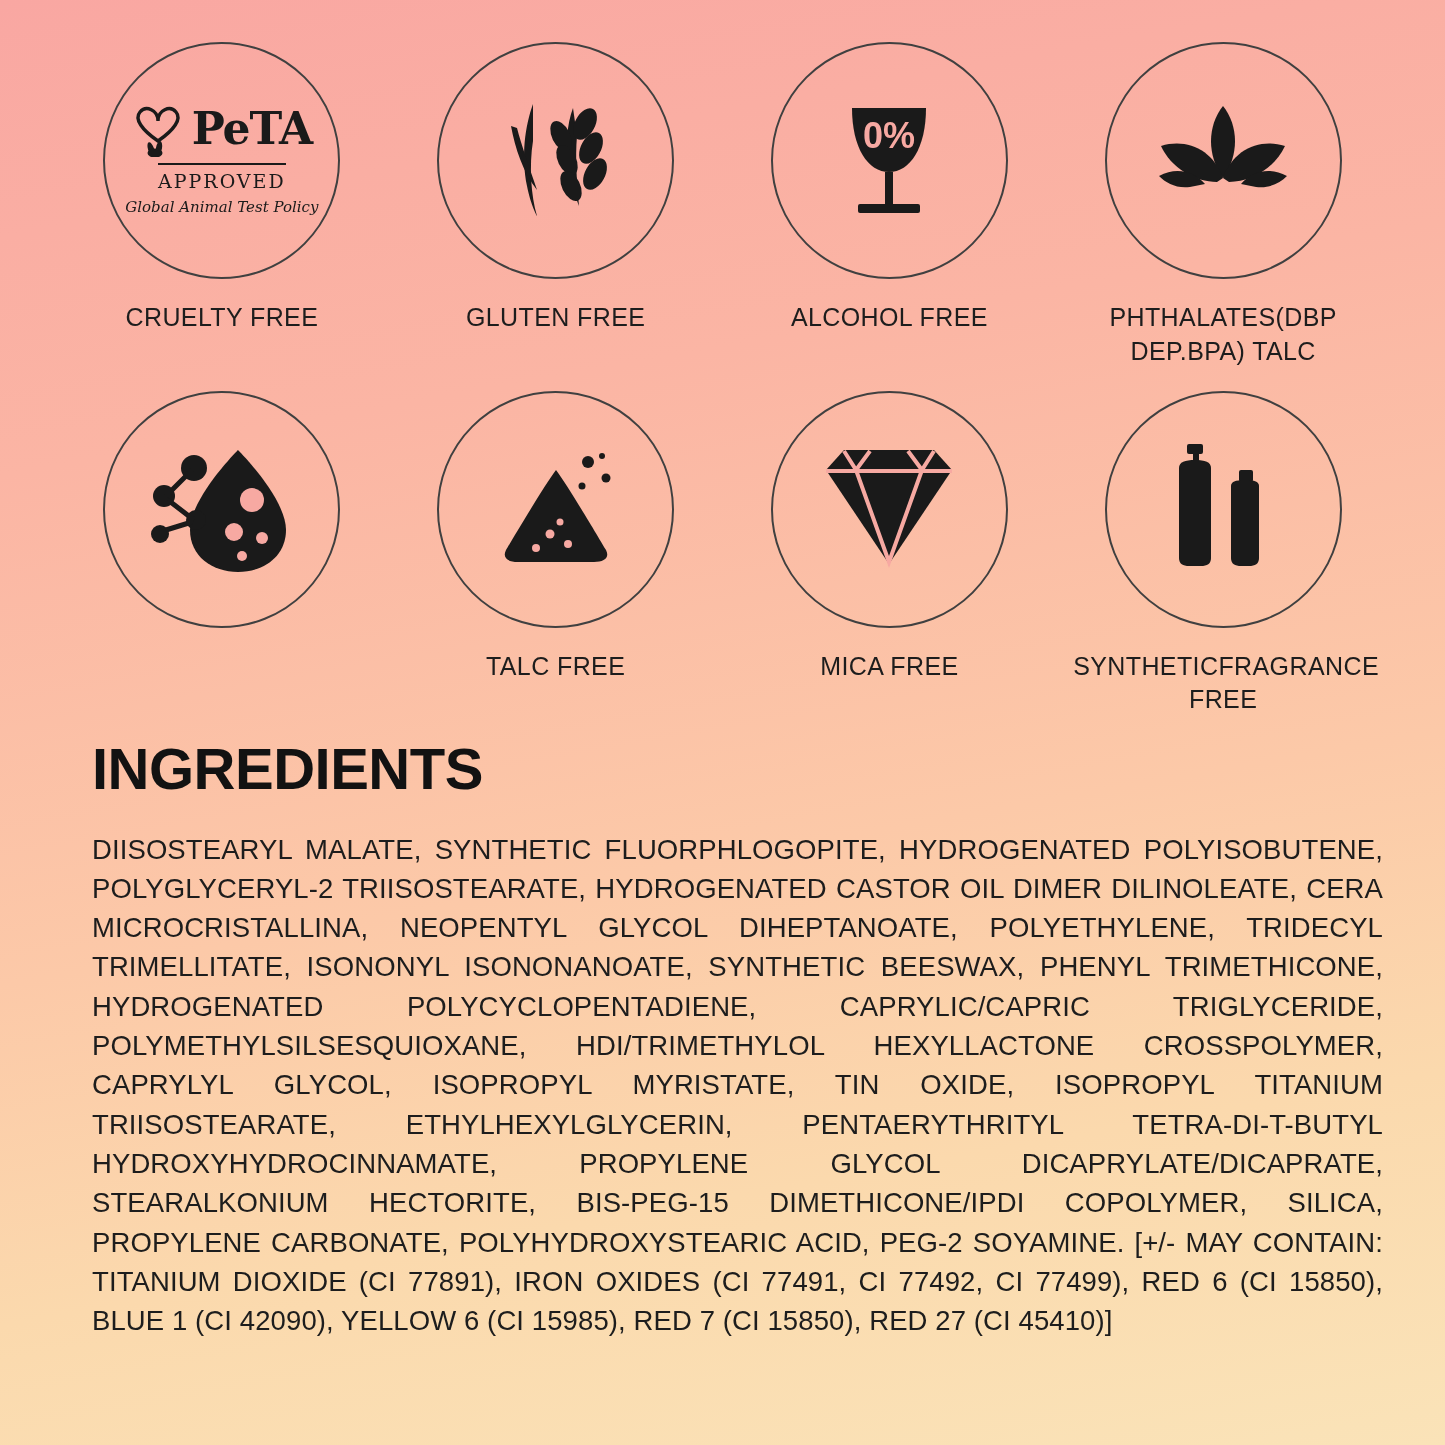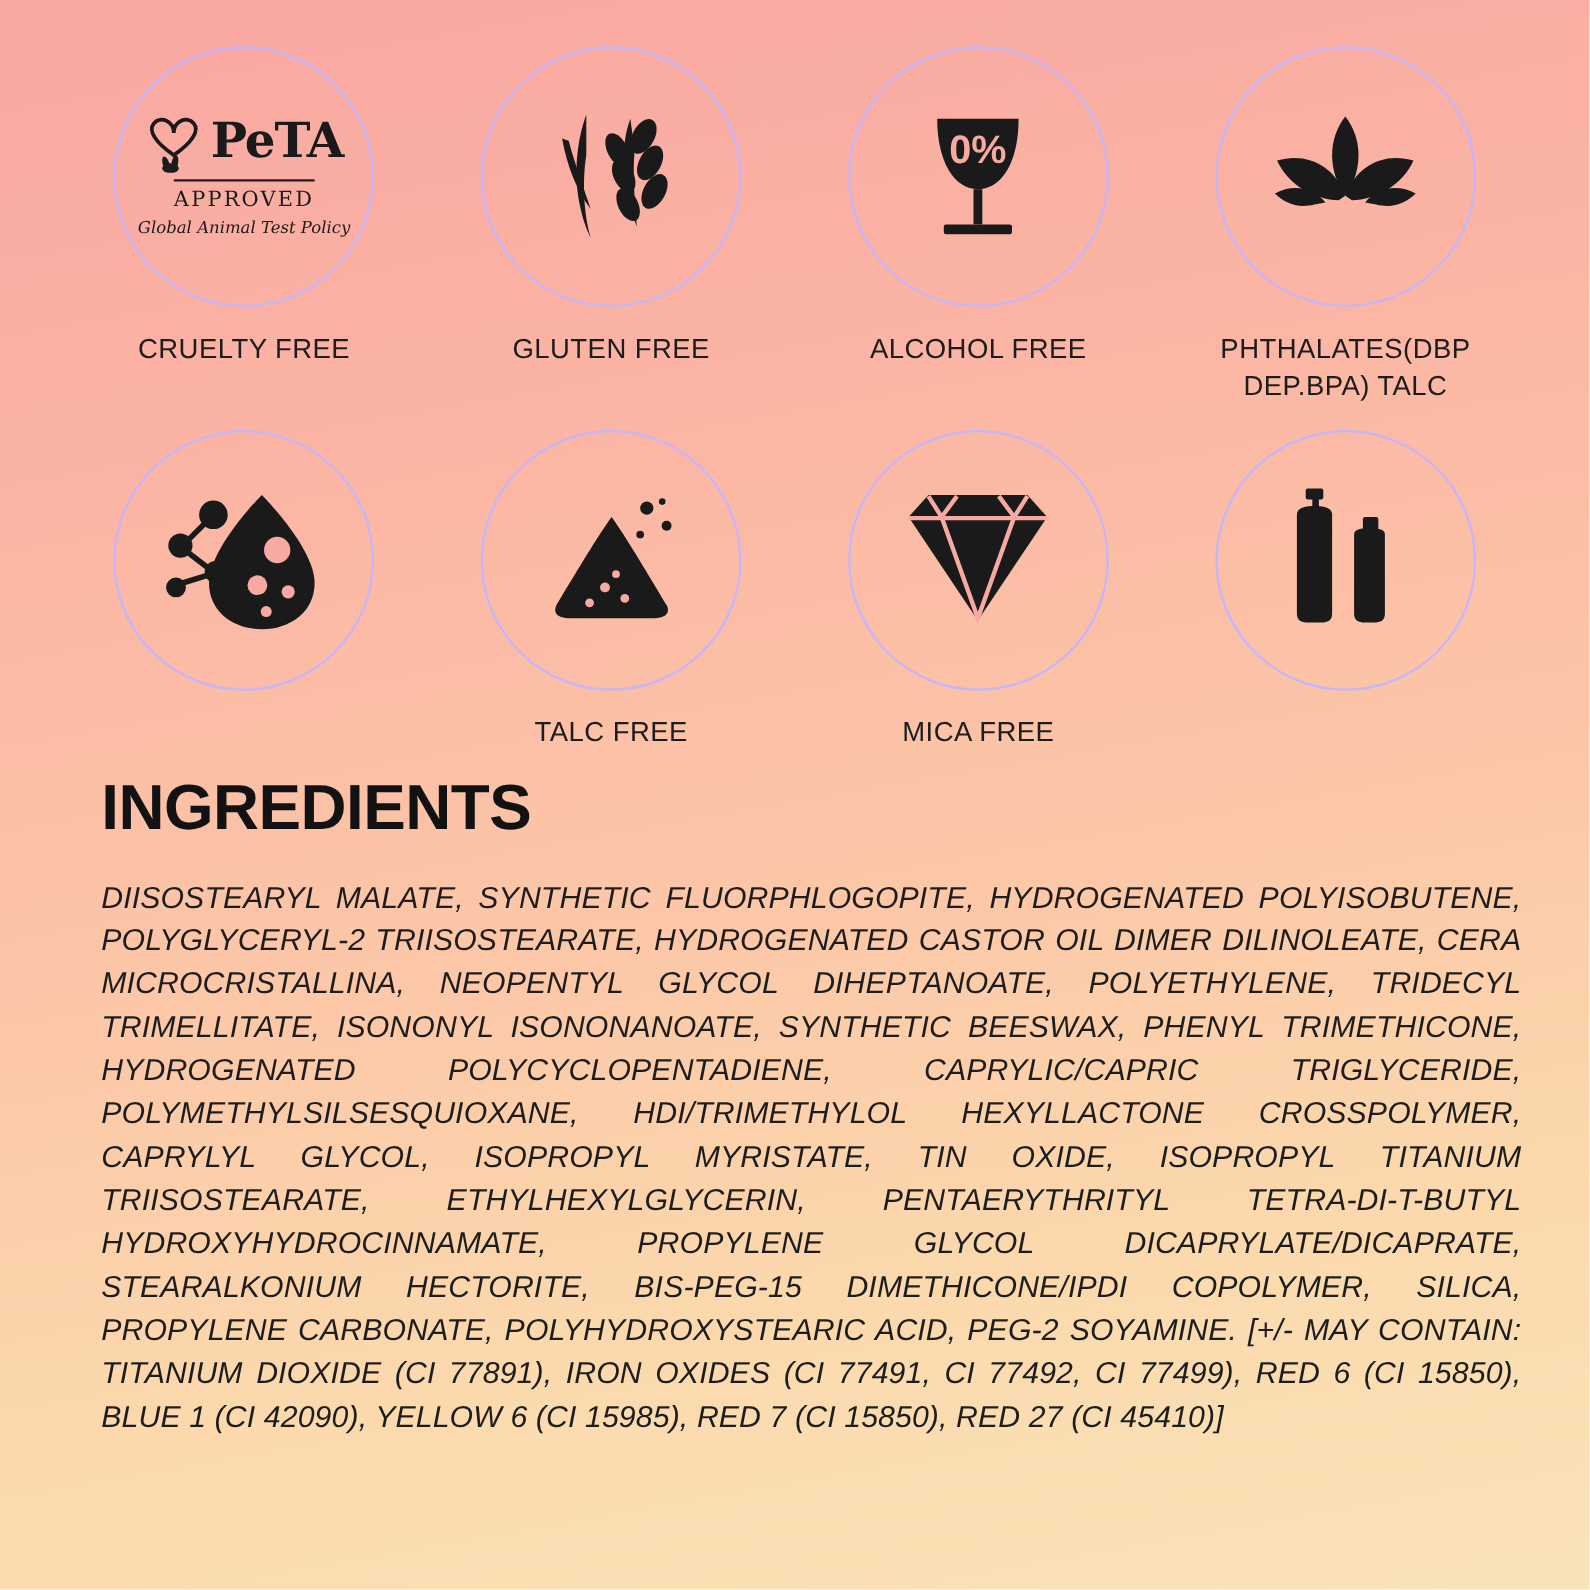--- a/index.html
+++ b/index.html
@@ -26,21 +26,21 @@
   .badge {
     display: flex;
     flex-direction: column;
     align-items: center;
   }
 
   .badge-circle {
     width: 237px;
     height: 237px;
     border-radius: 50%;
-    border: 2px solid #c4b5fd;
+    border: 2px solid #404040;
     display: flex;
     align-items: center;
     justify-content: center;
     box-sizing: border-box;
     position: relative;
   }
 
   .badge-label {
     margin-top: 22px;
     font-size: 25px;
@@ -99,21 +99,20 @@
     margin: 0 0 16px 0;
     color: #121212;
   }
   .ingredients-body {
     font-size: 27.5px;
     line-height: 1.43;
     text-align: justify;
     color: #1d1d1d;
     letter-spacing: 0.1px;
     hyphens: auto;
-    font-style: italic;
   }
 </style>
 </head>
 <body>
 
 <div class="badges">
 
   <div class="badge">
     <div class="badge-circle">
       <div class="peta">
@@ -241,20 +240,21 @@
       <svg width="160" height="150" viewBox="0 0 160 150">
         <g fill="#1a1a1a">
           <rect x="44" y="10" width="16" height="10" rx="2"></rect>
           <rect x="50" y="18" width="6" height="12"></rect>
           <path d="M36 34 C36 28, 42 26, 52 26 C62 26, 68 28, 68 34 L68 124 C68 130, 64 132, 58 132 L46 132 C40 132, 36 130, 36 124 Z"></path>
           <rect x="96" y="36" width="14" height="12" rx="2"></rect>
           <path d="M88 52 C88 48, 92 46, 102 46 C112 46, 116 48, 116 52 L116 124 C116 130, 112 132, 106 132 L98 132 C92 132, 88 130, 88 124 Z"></path>
         </g>
       </svg>
     </div>
+    <div class="badge-label">SYNTHETICFRAGRANCE FREE</div>
   </div>
 
 </div>
 
 <div class="ingredients-wrap">
   <h1 class="ingredients-title">INGREDIENTS</h1>
   <p class="ingredients-body">DIISOSTEARYL MALATE, SYNTHETIC FLUORPHLOGOPITE, HYDROGENATED POLYISOBUTENE, POLYGLYCERYL-2 TRIISOSTEARATE, HYDROGENATED CASTOR OIL DIMER DILINOLEATE, CERA MICROCRISTALLINA, NEOPENTYL GLYCOL DIHEPTANOATE, POLYETHYLENE, TRIDECYL TRIMELLITATE, ISONONYL ISONONANOATE, SYNTHETIC BEESWAX, PHENYL TRIMETHICONE, HYDROGENATED POLYCYCLOPENTADIENE, CAPRYLIC/CAPRIC TRIGLYCERIDE, POLYMETHYLSILSESQUIOXANE, HDI/TRIMETHYLOL HEXYLLACTONE CROSSPOLYMER, CAPRYLYL GLYCOL, ISOPROPYL MYRISTATE, TIN OXIDE, ISOPROPYL TITANIUM TRIISOSTEARATE, ETHYLHEXYLGLYCERIN, PENTAERYTHRITYL TETRA-DI-T-BUTYL HYDROXYHYDROCINNAMATE, PROPYLENE GLYCOL DICAPRYLATE/DICAPRATE, STEARALKONIUM HECTORITE, BIS-PEG-15 DIMETHICONE/IPDI COPOLYMER, SILICA, PROPYLENE CARBONATE, POLYHYDROXYSTEARIC ACID, PEG-2 SOYAMINE. [+/- MAY CONTAIN: TITANIUM DIOXIDE (CI 77891), IRON OXIDES (CI 77491, CI 77492, CI 77499), RED 6 (CI 15850), BLUE 1 (CI 42090), YELLOW 6 (CI 15985), RED 7 (CI 15850), RED 27 (CI 45410)]</p>
 </div>
 
 </body></html>

